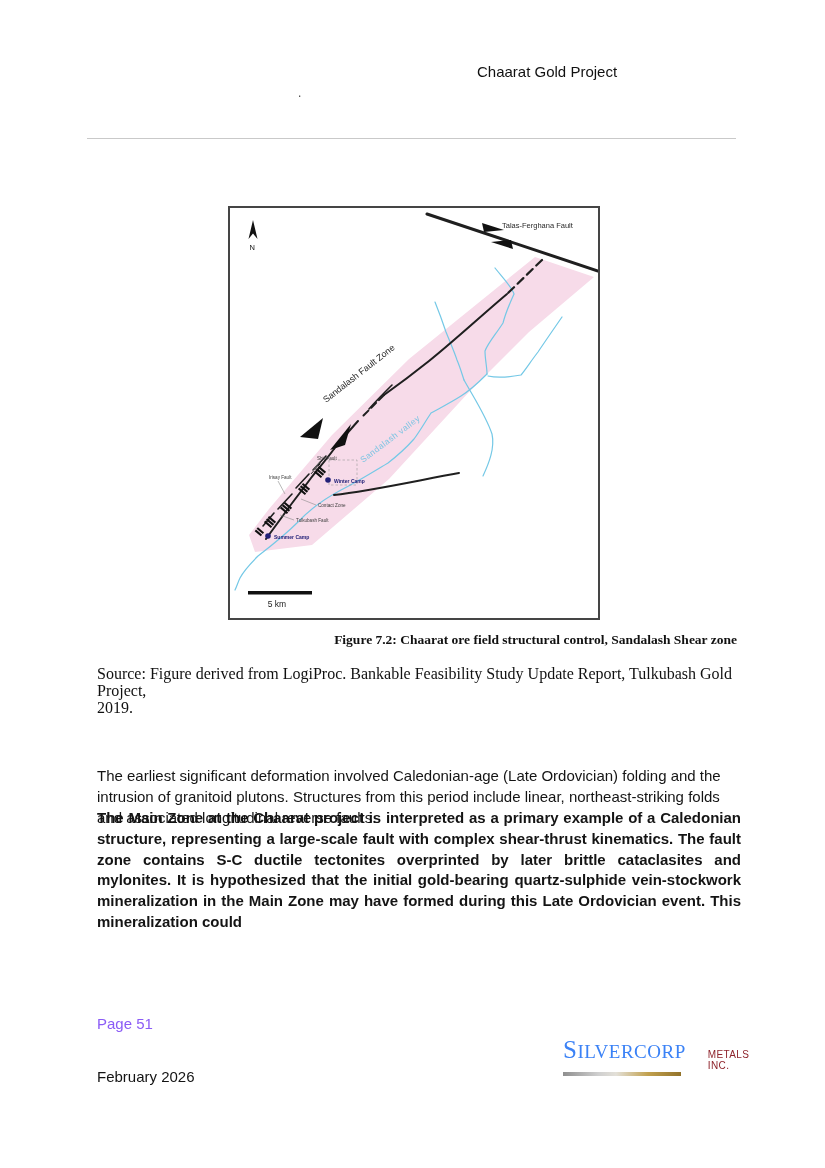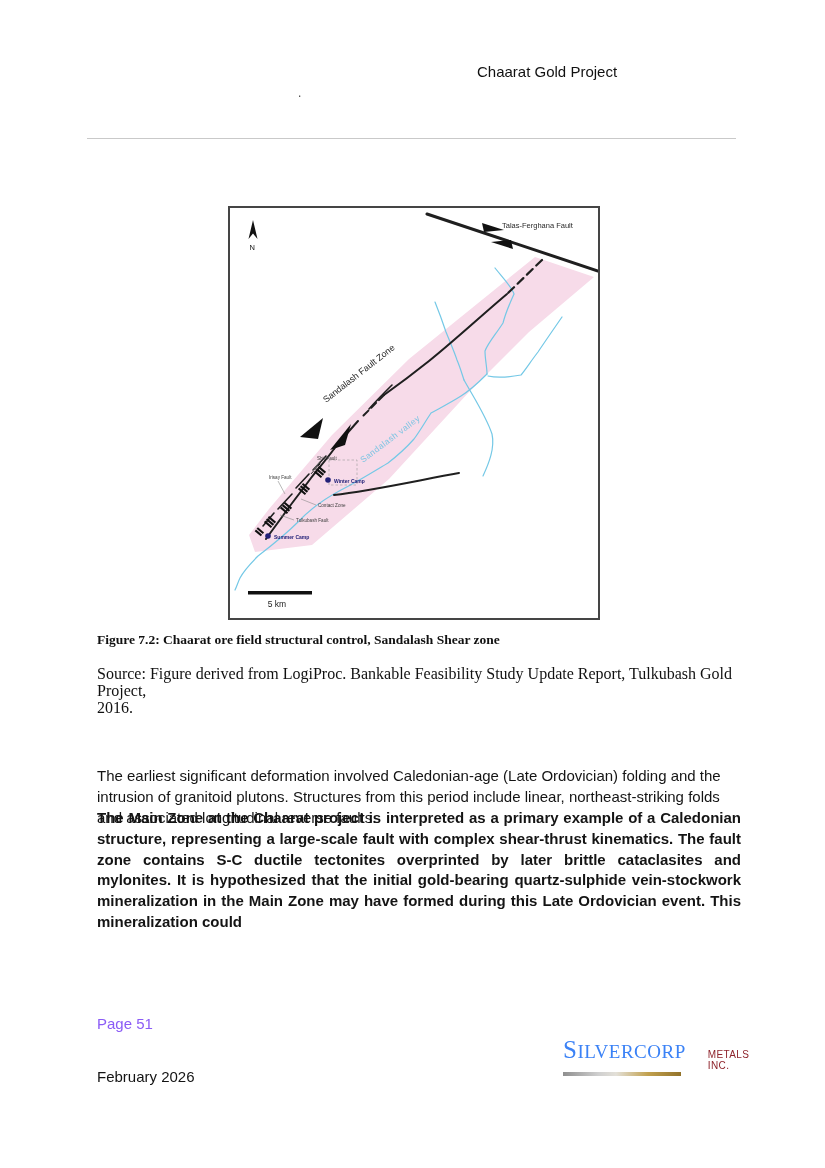--- a/index.html
+++ b/index.html
@@ -14,21 +14,21 @@
   .stray-period { left:298px; top:86px; font-size:12px; color:#444; }
   .header-rule { left:87px; top:138px; width:649px; height:1px; background:#c9c9c9; }
 
   .figure-box {
     left:228px; top:206px; width:372px; height:414px;
     border:2px solid #454545; background:#ffffff;
   }
   .figure-box svg { display:block; }
 
   .fig-caption {
-    left:97px; top:632px; width:640px; text-align:left;
+    left:97px; top:632px; width:640px; text-align:right;
     font-family:"Liberation Serif", serif; font-weight:bold; font-size:13.5px; color:#111;
   }
   .fig-source {
     left:97px; top:665px; width:648px;
     font-family:"Liberation Serif", serif; font-size:16px; color:#111; line-height:17px;
   }
 
   .body-p { left:97px; width:644px; font-size:15px; line-height:20.8px; color:#141414; }
   .p1 { top:751px; text-align:left; }
   .p2 { top:793px; text-align:justify;font-weight:bold; }
@@ -156,21 +156,21 @@
     <text class="map-label" x="66" y="314" font-size="4.6">Tulkubash Fault</text>
     <text class="camp-label" x="104" y="274.5" font-size="5">Winter Camp</text>
     <text class="camp-label" x="44" y="330.5" font-size="5">Summer Camp</text>
   </svg>
 </div>
 
 <div class="abs fig-caption">Figure 7.2: Chaarat ore field structural control, Sandalash Shear zone</div>
 
 <div class="abs fig-source">
   <div>Source: Figure derived from LogiProc. Bankable Feasibility Study Update Report, Tulkubash Gold Project,</div>
-  <div>2016.</div>
+  <div>2019.</div>
 </div>
 
 <p class="abs body-p p1">The earliest significant deformation involved Caledonian-age (Late Ordovician) folding and the intrusion of granitoid plutons. Structures from this period include linear, northeast-striking folds and associated longitudinal reverse faults.</p>
 <p class="abs body-p p2">The Main Zone at the Chaarat project is interpreted as a primary example of a Caledonian structure, representing a large-scale fault with complex shear-thrust kinematics. The fault zone contains S-C ductile tectonites overprinted by later brittle cataclasites and mylonites. It is hypothesized that the initial gold-bearing quartz-sulphide vein-stockwork mineralization in the Main Zone may have formed during this Late Ordovician event. This mineralization could</p>
 
 <div class="abs footer-page">Page 51</div>
 <div class="abs footer-date">February 2026</div>
 
 <div class="abs logo">
   <div class="logo-row">

